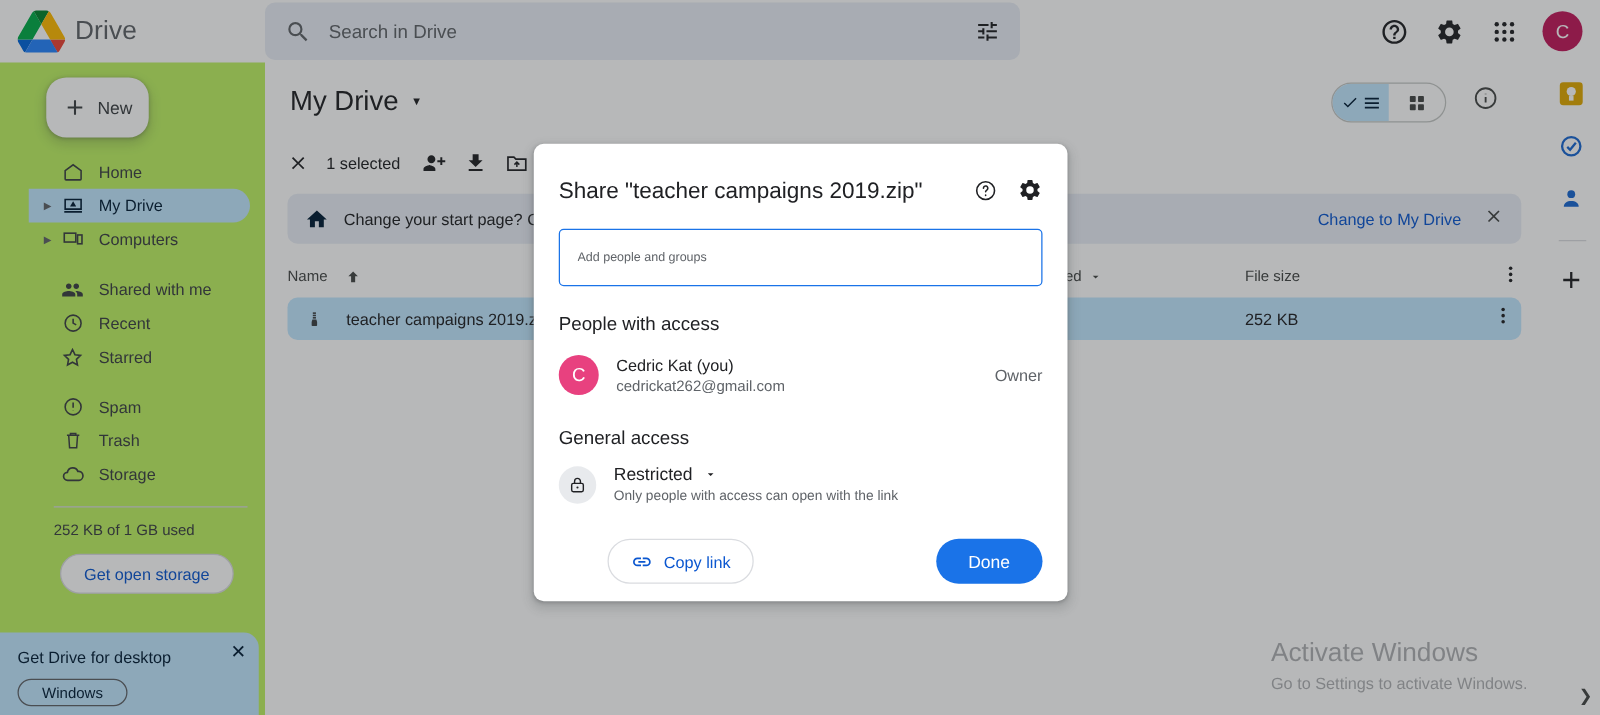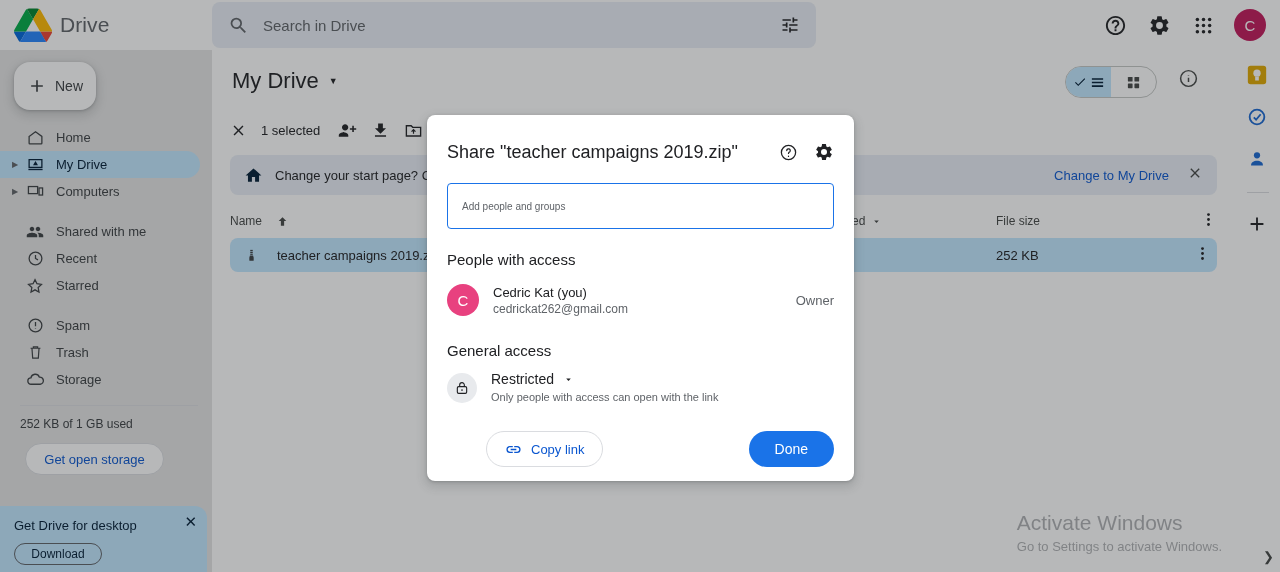--- a/index.html
+++ b/index.html
@@ -53,21 +53,22 @@
   .avatar-top {
     width: 32px; height: 32px; border-radius: 50%;
     background: #c2185b; color: #fff;
     display: flex; align-items: center; justify-content: center;
     font-size: 15px; margin-left: 4px; cursor: pointer;
   }
 
   
   .sidebar {
     position: absolute; top: 50px; left: 0; width: 212px; height: 522px;
-    background: #e5e5e5;
+    background: #bef264;
+    padding-left: 23px;
   }
   .new-btn {
     margin: 12px 0 0 14px; width: 82px; height: 48px;
     background: #fff; border-radius: 16px;
     box-shadow: 0 1px 3px rgba(60,64,67,.3), 0 4px 8px 3px rgba(60,64,67,.15);
     display: flex; align-items: center; justify-content: center; gap: 8px;
     cursor: pointer;
   }
   .new-label { font-size: 14px; color: #3c4043; }
   .nav { margin-top: 14px; }
@@ -411,21 +412,21 @@
       </div>
     </div>
 
     <div class="divider"></div>
     <div class="storage-text">252 KB of 1 GB used</div>
     <div class="storage-btn">Get open storage</div>
 
     <div class="promo">
       <span class="promo-x">✕</span>
       <div class="promo-title">Get Drive for desktop</div>
-      <div class="promo-btn">Download</div>
+      <div class="promo-btn">Windows</div>
     </div>
   </div>
 
   <div class="main">
     <div class="main-title-row">
       <span class="main-title">My Drive</span>
       <span class="title-caret">▼</span>
     </div>
     <div class="view-toggle">
       <div class="vt-btn sel">

